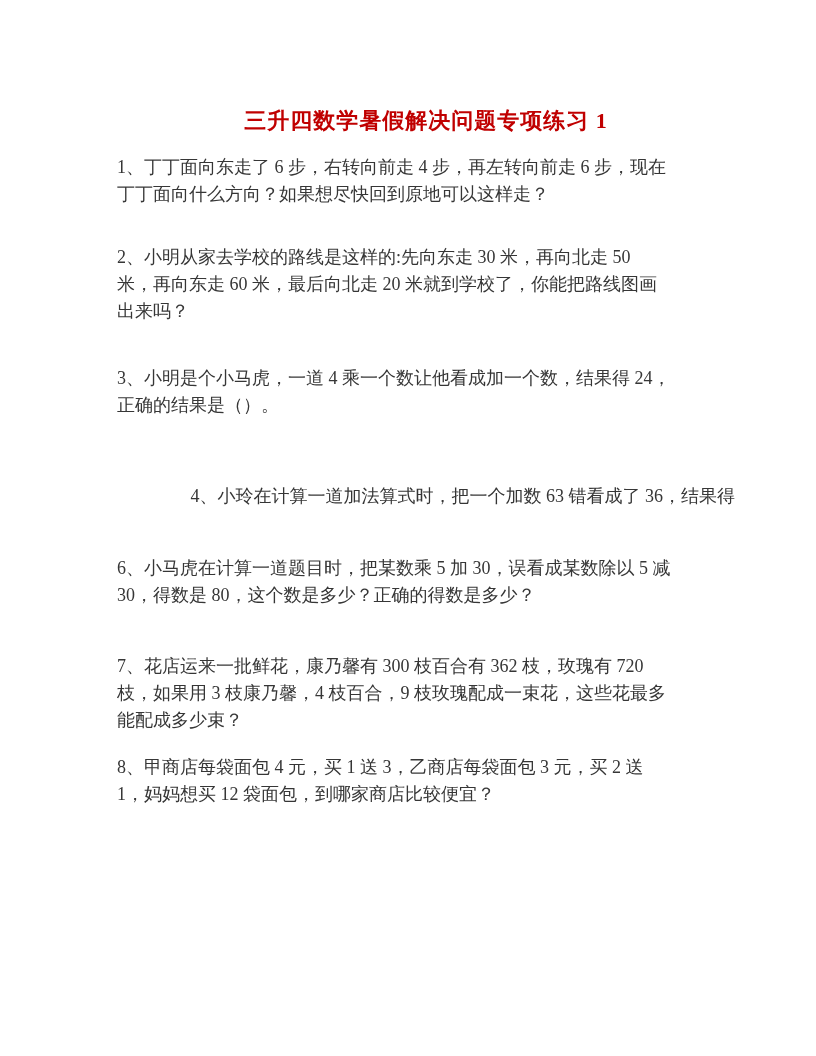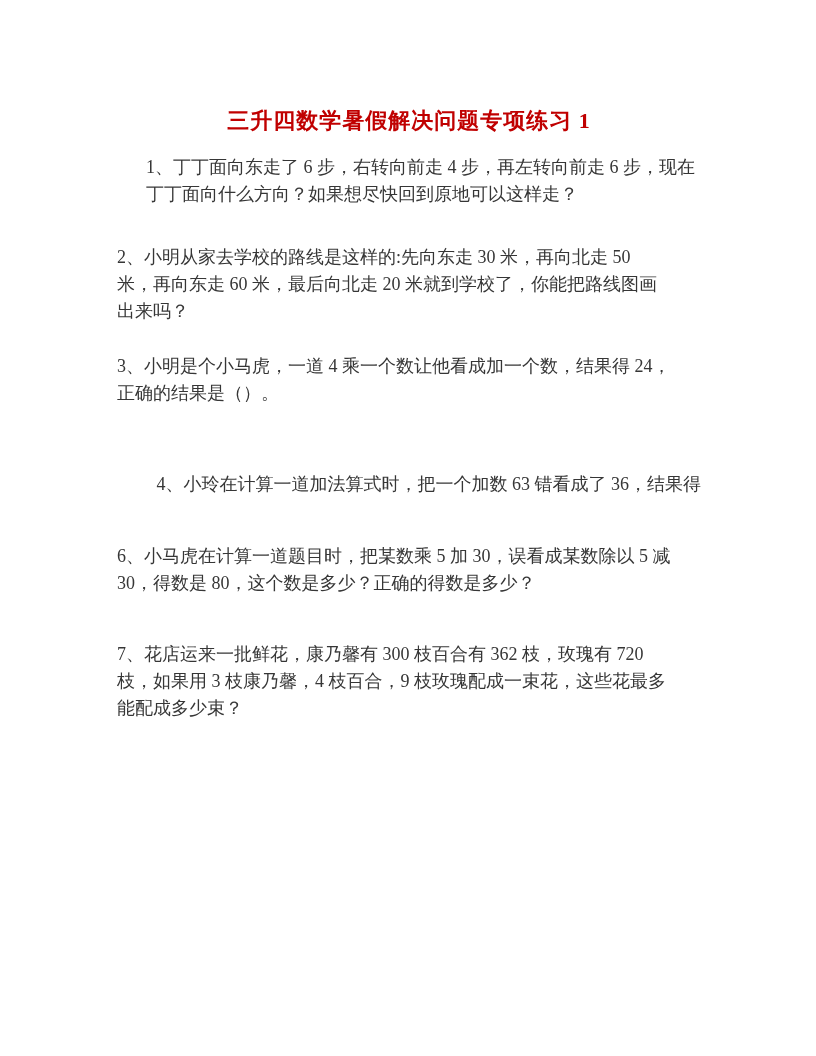--- a/index.html
+++ b/index.html
@@ -6,21 +6,21 @@
     margin: 0;
     padding: 0;
     background: #ffffff;
   }
   .page {
     position: relative;
     width: 816px;
     height: 1056px;
     background: #ffffff;
     box-sizing: border-box;
-    padding: 106px 115px 0 117px;
+    padding: 106px 81px 0 117px;
     font-family: "Liberation Serif", "DejaVu Serif", serif;
     color: #363636;
     overflow: hidden;
   }
   .doc-title {
     margin: 0 0 18px 0;
     text-align: center;
     color: #c00000;
     font-weight: bold;
     font-size: 22px;
@@ -28,22 +28,22 @@
     letter-spacing: 1px;
   }
   .question {
     margin: 0;
     font-size: 18px;
     line-height: 27px;
     white-space: pre-line;
     text-align: left;
   }
   
-  .question:nth-of-type(1) { margin-bottom: 36px; margin-left: 29px; }
-  .question:nth-of-type(2) { margin-bottom: 28px; }
+  .question:nth-of-type(1) { margin-bottom: 36px; }
+  .question:nth-of-type(2) { margin-bottom: 40px; }
   .question:nth-of-type(3) { margin-bottom: 64px; }
   .question:nth-of-type(4) { margin-bottom: 45px; text-align: right; }
   .question:nth-of-type(5) { margin-bottom: 44px; }
   .question:nth-of-type(6) { margin-bottom: 20px; }
   .question:nth-of-type(7) { margin-bottom: 37px; }
   .question:nth-of-type(8) { margin-bottom: 8px;  }
   .question:nth-of-type(9) { margin-bottom: 0; }
 </style>
 </head>
 <body>
@@ -57,13 +57,15 @@
 米，再向东走 60 米，最后向北走 20 米就到学校了，你能把路线图画
 出来吗？</p>
   <p class="question">3、小明是个小马虎，一道 4 乘一个数让他看成加一个数，结果得 24，
 正确的结果是（）。</p>
   <p class="question">4、小玲在计算一道加法算式时，把一个加数 63 错看成了 36，结果得</p>
   <p class="question">6、小马虎在计算一道题目时，把某数乘 5 加 30，误看成某数除以 5 减
 30，得数是 80，这个数是多少？正确的得数是多少？</p>
   <p class="question">7、花店运来一批鲜花，康乃馨有 300 枝百合有 362 枝，玫瑰有 720
 枝，如果用 3 枝康乃馨，4 枝百合，9 枝玫瑰配成一束花，这些花最多
 能配成多少束？</p>
+  <p class="question">8、甲商店每袋面包 4 元，买 1 送 3，乙商店每袋面包 3 元，买 2 送
+1，妈妈想买 12 袋面包，到哪家商店比较便宜？</p>
 </div>
 
 </body></html>

